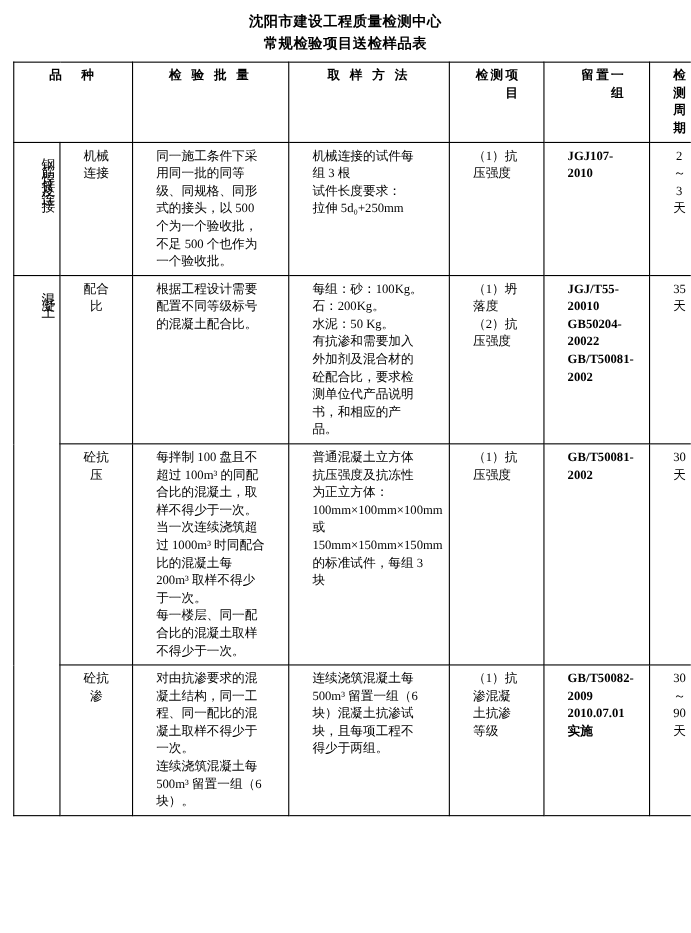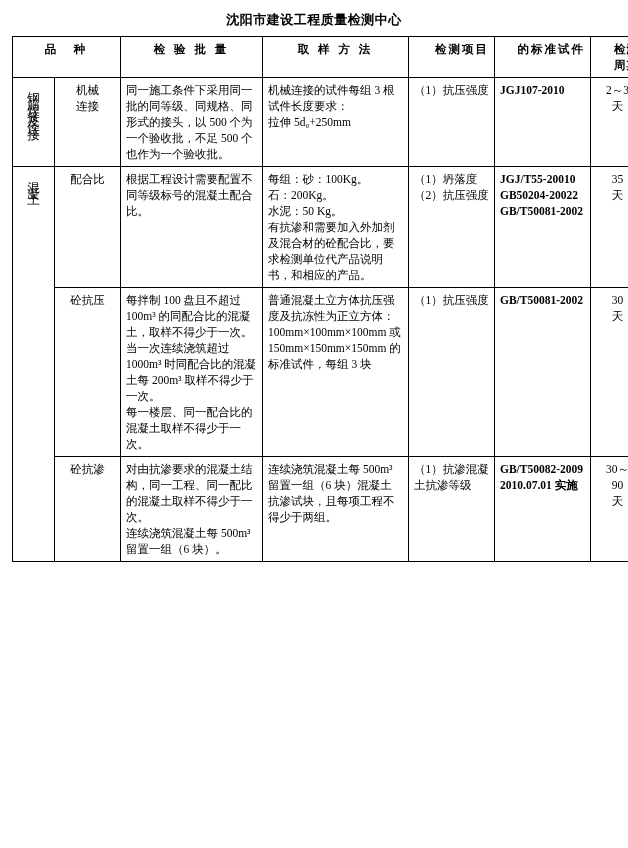--- a/index.html
+++ b/index.html
@@ -31,21 +31,21 @@
     letter-spacing: 0.5px;
   }
   table.main {
     border-collapse: collapse;
     width: 604px;
     table-layout: fixed;
   }
   table.main td, table.main th {
     border: 1px solid #000000;
     vertical-align: top;
-    padding: 4px 5px;
+    padding: 4px 21px;
     font-size: 11.5px;
     line-height: 16px;
   }
   thead th {
     text-align: center;
     vertical-align: middle;
     font-weight: bold;
     font-size: 12.5px;
     letter-spacing: 3px;
     padding: 6px 2px;
@@ -112,39 +112,40 @@
     line-height: 17px;
   }
 </style>
 </head>
 <body>
 
 <div class="page">
 
   <div class="title-block">
     <div class="title-line">沈阳市建设工程质量检测中心</div>
+    <div class="title-line">常规检验项目送检样品表</div>
   </div>
 
   <table class="main">
     <colgroup>
       <col class="col-kind">
       <col class="col-item">
       <col class="col-batch">
       <col class="col-method">
       <col class="col-test">
       <col class="col-std">
       <col class="col-cycle">
     </colgroup>
     <thead>
       <tr>
         <th colspan="2">品　种</th>
         <th>检 验 批 量</th>
         <th>取 样 方 法</th>
         <th class="hdr-2line">检测项目</th>
-        <th class="hdr-2line">的标准试件</th>
+        <th class="hdr-2line">留置一组</th>
         <th class="hdr-2line" style="white-space: pre-line; letter-spacing:1px;">检测
 周期</th>
       </tr>
     </thead>
     <tbody>
       <tr>
         <td class="vert-cell">
           <span class="vert-text">钢筋焊接及连接</span>
         </td>
         <td class="item-cell" style="white-space: pre-line;">机械

